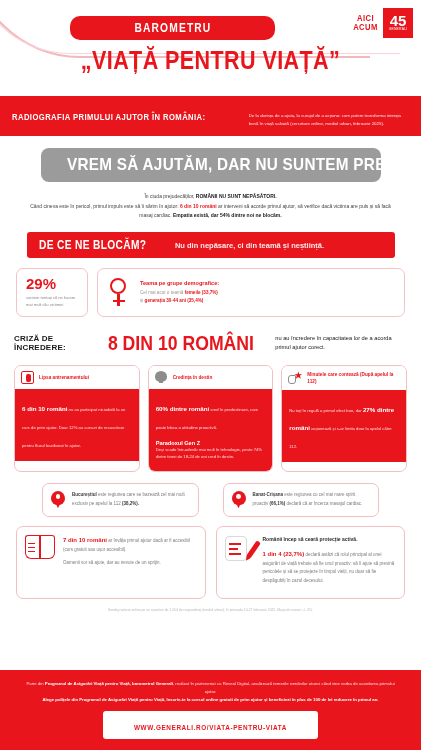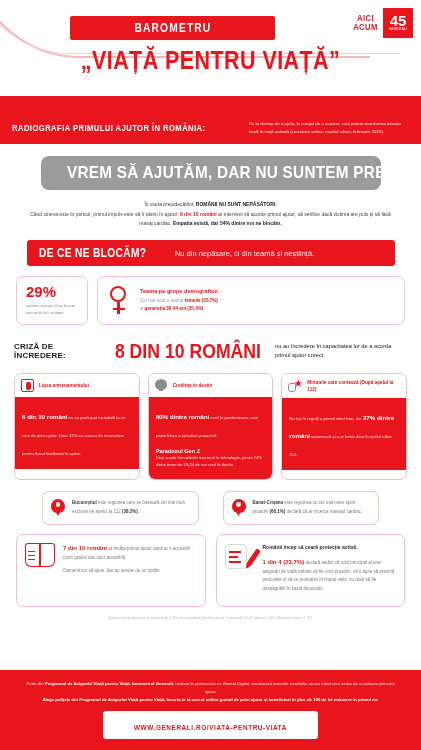--- a/index.html
+++ b/index.html
@@ -16,21 +16,21 @@
   .hero-swoosh {
     position:absolute; left:-30px; top:-52px; width:400px; height:110px;
     border:2px solid #f3b8bd; border-radius:0 0 0 260px; border-top:none; border-right:none;
   }
   .hero-swoosh2 {
     position:absolute; left:-30px; top:-46px; width:430px; height:100px;
     border:1px solid #f8d4d8; border-radius:0 0 0 260px; border-top:none; border-right:none;
   }
   .baro-badge {
     position:absolute; left:70px; top:16px; width:205px; height:24px;
-    background:#e8161c; border-radius:2px;
+    background:#e8161c; border-radius:10px;
     display:flex; align-items:center; justify-content:center;
   }
   .baro-badge span {
     color:#fff; font-weight:bold; font-size:12.5px; letter-spacing:1.4px;
     transform: scaleX(0.82); white-space:nowrap;
   }
   .hero-title {
     position:absolute; left:0; top:46px; width:421px; text-align:center;
     color:#e8161c; font-weight:bold; font-size:25px; letter-spacing:0.5px;
     transform: scaleX(0.86); white-space:nowrap;
@@ -41,21 +41,21 @@
     letter-spacing:0.5px; transform:scaleX(0.85); text-align:center;
   }
   .logo-gen {
     width:30px; height:30px; background:#e8161c; position:relative;
     display:flex; flex-direction:column; align-items:center; justify-content:center;
   }
   .logo-gen .wing { color:#fff; font-size:15px; font-weight:bold; line-height:12px; }
   .logo-gen .gname { color:#fff; font-size:3.4px; letter-spacing:0.2px; }
 
   
-  .strip { background:#e8161c; padding:24px 12px 9px; display:flex; align-items:center; gap:9px; }
+  .strip { background:#e8161c; padding:16px 12px 9px; display:flex; align-items:flex-start; gap:9px; }
   .strip-title {
     color:#fff; font-weight:bold; font-size:9px; letter-spacing:0.5px;
     transform:scaleX(0.85); transform-origin:left center; white-space:nowrap; flex:0 0 auto;
   }
   .strip-sub { color:#fde3e4; font-size:4.4px; line-height:1.75; flex:1; }
 
   
   .greybar {
     margin: 12px auto 0; width:340px; background:#9b9b9b; border-radius:8px;
     padding:7px 10px; text-align:center;
@@ -73,21 +73,21 @@
 
   
   .qbar {
     margin:12px auto 0; width:368px; background:#e8161c; border-radius:3px;
     padding:6px 12px; display:flex; align-items:center; gap:10px;
   }
   .qbar .q {
     color:#fff; font-weight:bold; font-size:12px; letter-spacing:0.4px;
     transform:scaleX(0.85); transform-origin:left center; white-space:nowrap;
   }
-  .qbar .a { color:#ffe9ea; font-size:7.5px; font-weight:normal; }
+  .qbar .a { color:#ffe9ea; font-size:7.5px; font-weight:bold; }
 
   
   .statrow { display:flex; gap:9px; margin:10px 16px 0; align-items:stretch; }
   .statbox {
     border:1px solid #f5c3c7; border-radius:7px; background:#fff;
     padding:7px 9px; min-height:48px;
   }
   .statbox.small { width:72px; }
   .statbox .pct { color:#e8161c; font-weight:bold; font-size:15px; line-height:16px; }
   .statbox .lbl { color:#8a8a8a; font-size:4.1px; line-height:1.7; margin-top:3px; }
@@ -97,21 +97,21 @@
     width:16px; height:16px; border:2.6px solid #e8161c; border-radius:50%;
     position:absolute; left:3px; top:0;
   }
   .venus .stem { position:absolute; left:10.3px; top:16px; width:2.6px; height:12px; background:#e8161c; }
   .venus .cross { position:absolute; left:5.5px; top:22px; width:12px; height:2.6px; background:#e8161c; }
   .demo-t { color:#e8161c; font-weight:bold; font-size:5.6px; margin-bottom:3px; }
   .demo-l { color:#9a9a9a; font-size:4.6px; line-height:1.8; }
   .demo-l b { color:#e8161c; }
 
   
-  .crisis { display:flex; align-items:center; justify-content:center; margin:14px 14px 0; }
+  .crisis { display:flex; align-items:center; justify-content:center; gap:7px; margin:14px 14px 0; }
   .crisis .lead { color:#1a1a1a; font-weight:bold; font-size:8px; letter-spacing:0.2px; }
   .crisis .big {
     color:#e8161c; font-weight:bold; font-size:21px; letter-spacing:0px;
     transform:scaleX(0.84); white-space:nowrap;
   }
   .crisis .tail { color:#1a1a1a; font-size:5.7px; line-height:1.65; max-width:132px; }
 
   
   .cards { display:flex; gap:8px; margin:10px 14px 0; }
   .card { flex:1; border:1px solid #f3bfc3; border-radius:7px; overflow:hidden; background:#fff; }

